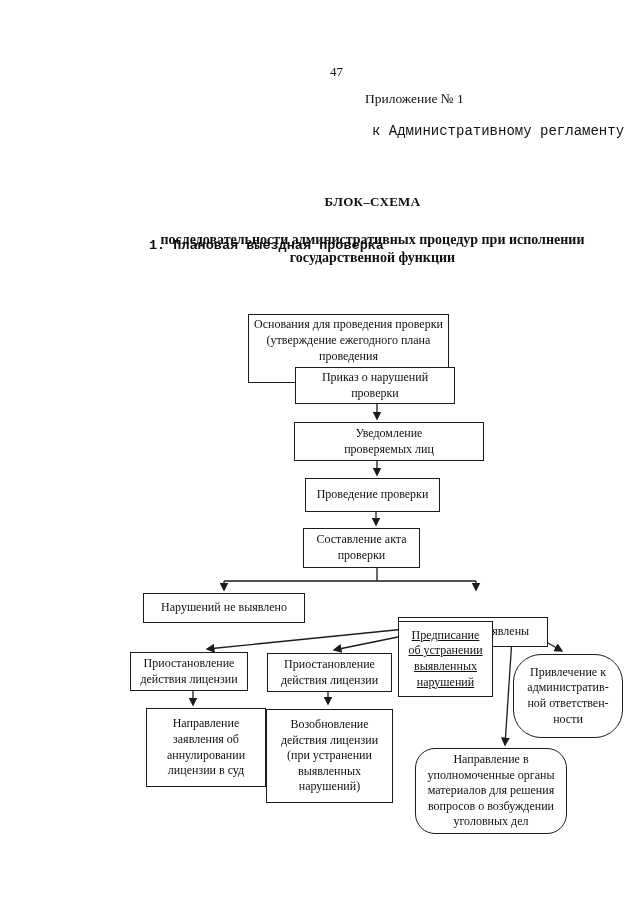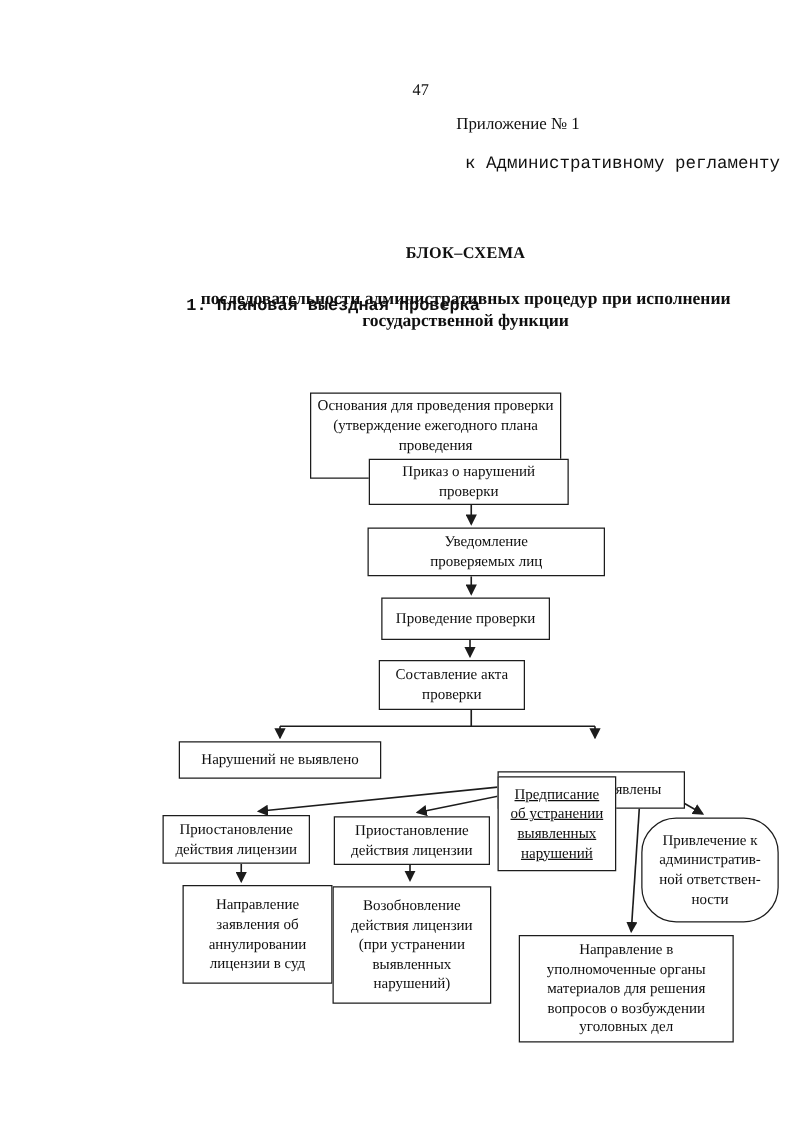--- a/index.html
+++ b/index.html
@@ -191,21 +191,21 @@
   </div>
 
   <div class="node" style="left:266px; top:709px; width:127px; height:94px;">
     <span>Возобновление
 действия лицензии
 (при устранении
 выявленных
 нарушений)</span>
   </div>
 
-  <div class="node" style="left:415px; top:748px; width:172px; height:86px;">
+  <div class="node" style="left:415px; top:748px; width:152px; height:86px;border-radius:20px;">
     <span>Направление в
 уполномоченные органы
 материалов для решения
 вопросов о возбуждении
 уголовных дел</span>
   </div>
 
 </div>
 
 </body></html>

